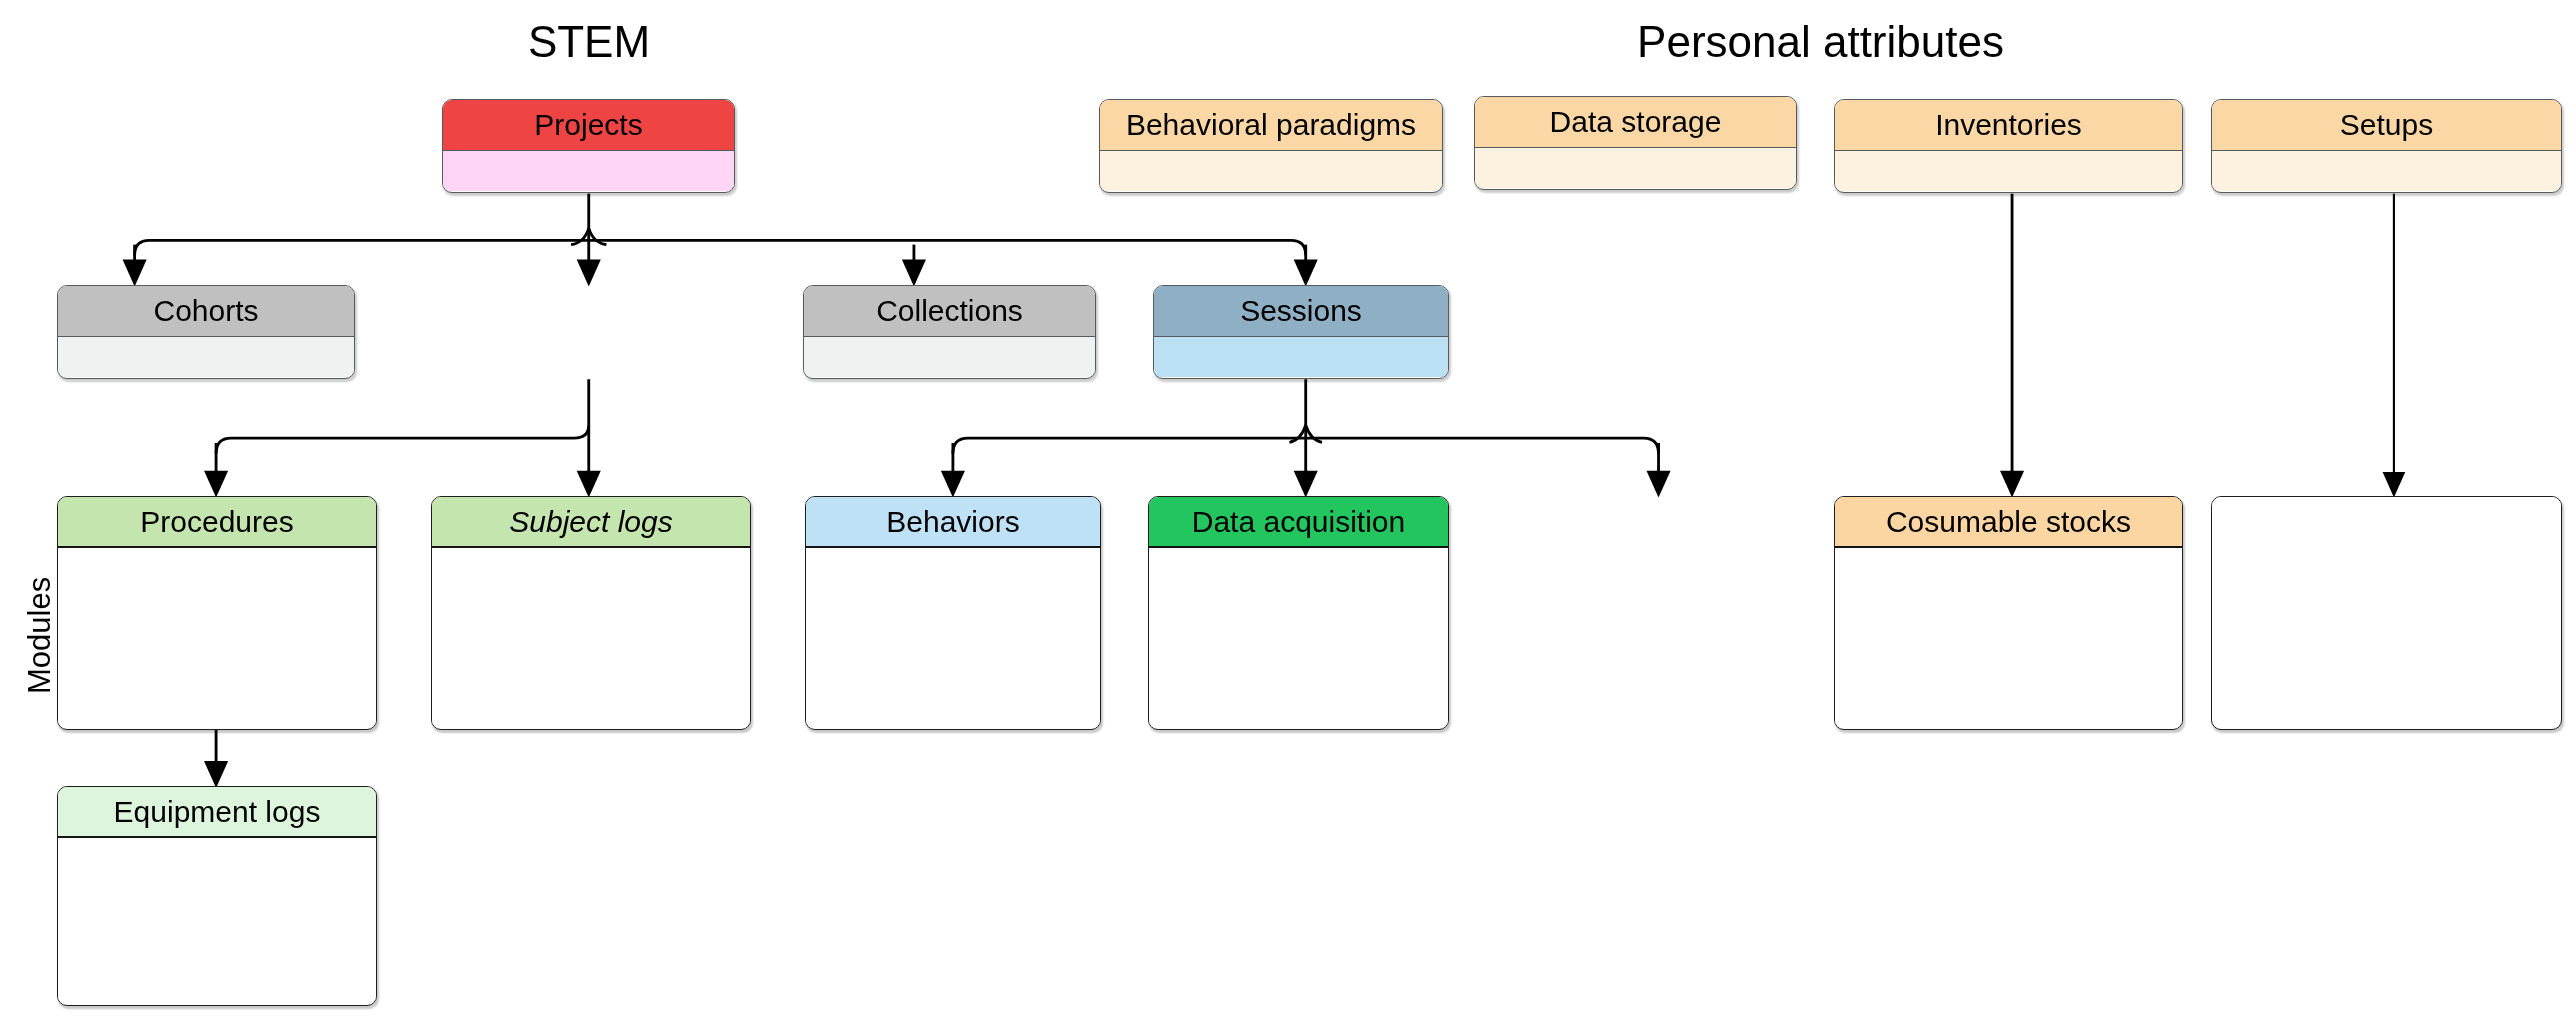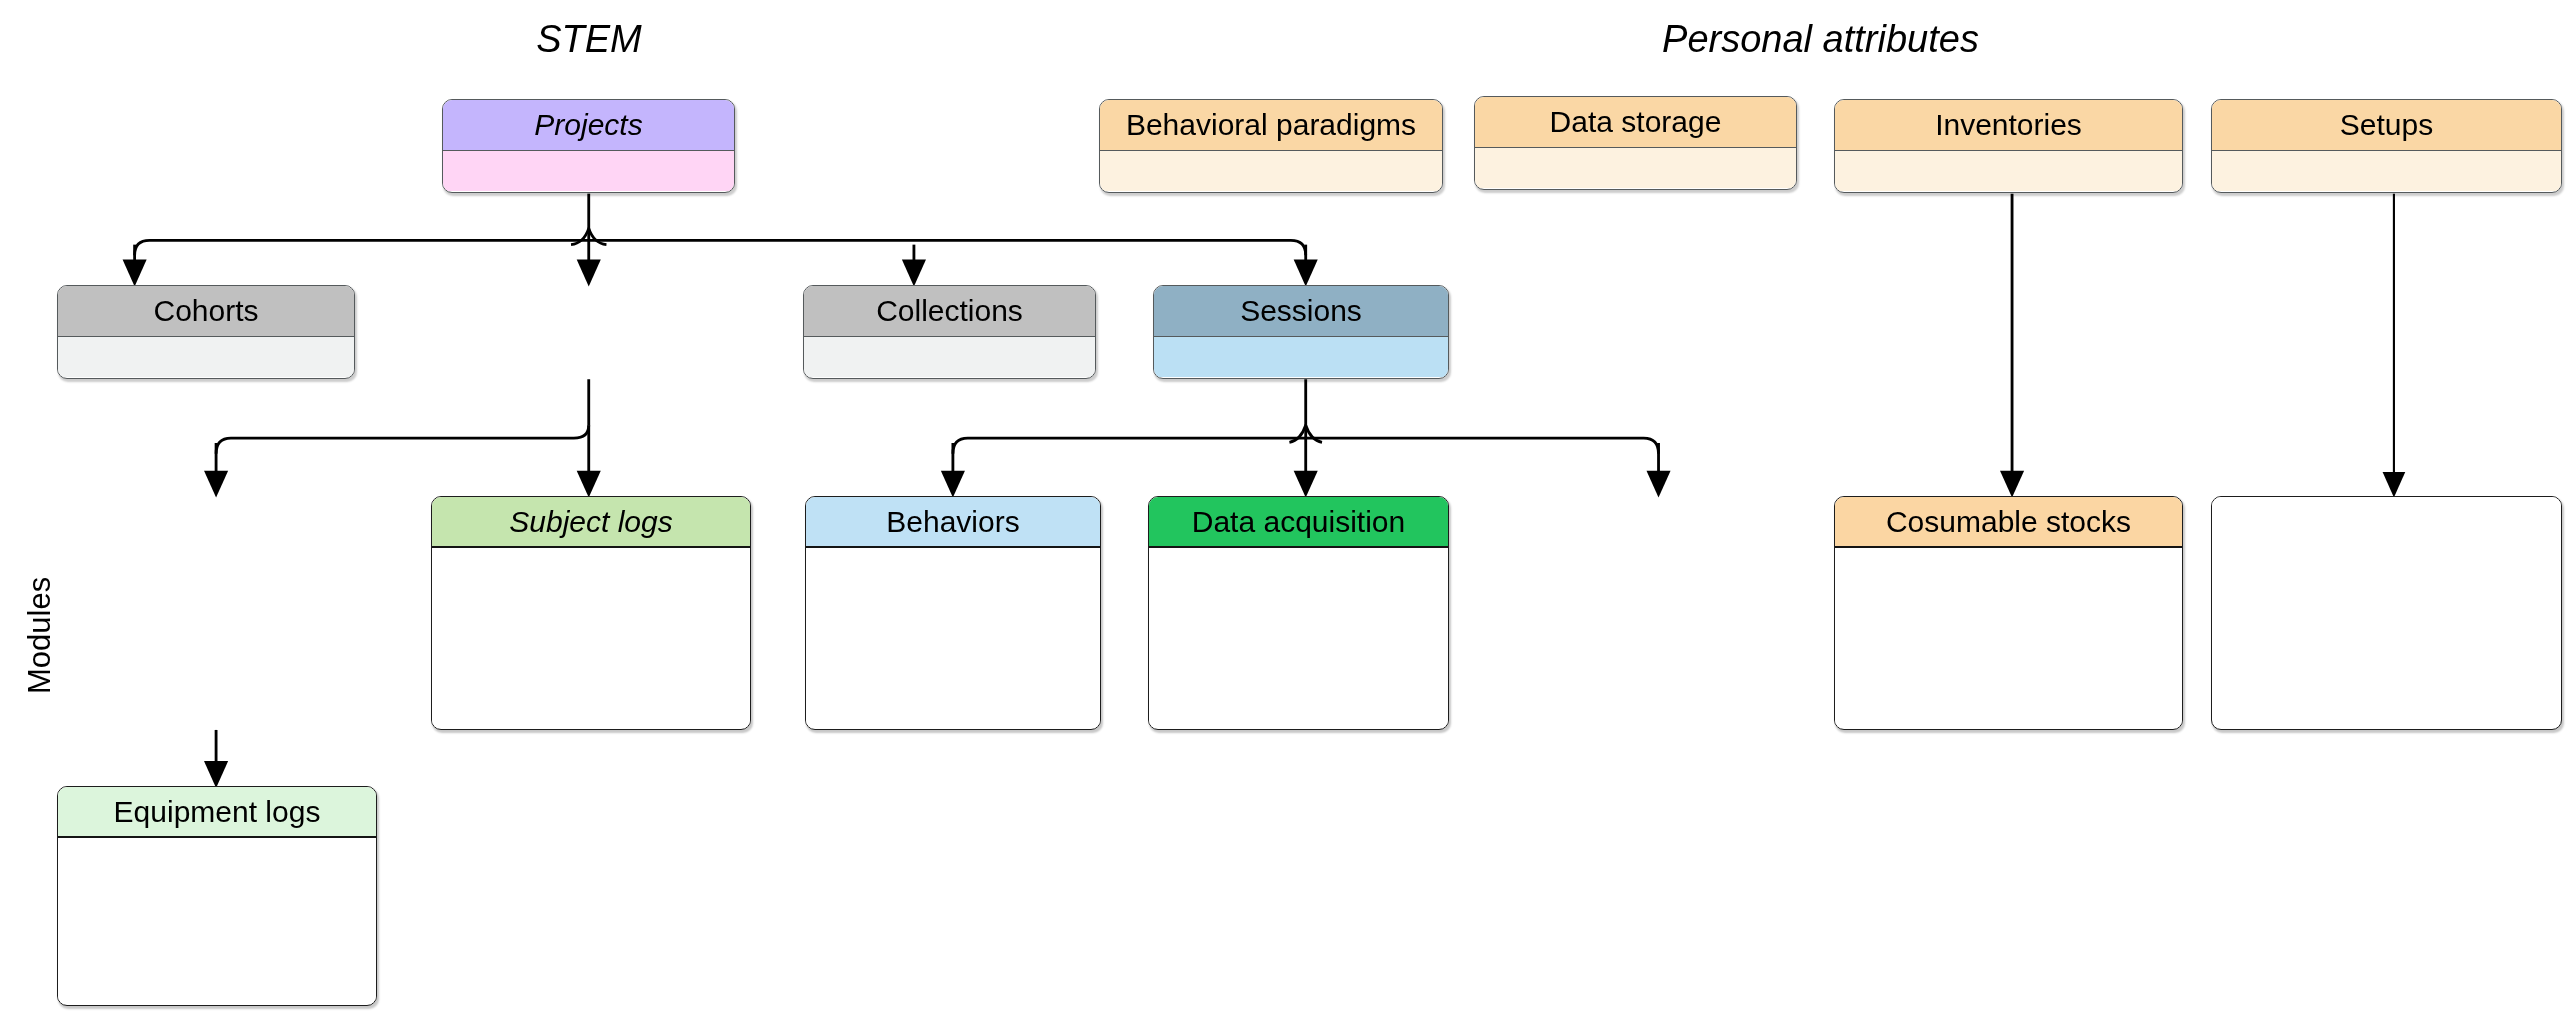--- a/index.html
+++ b/index.html
@@ -16,27 +16,26 @@
     position: relative;
     width: 2576px;
     height: 1027px;
     background: #ffffff;
     overflow: hidden;
   }
 
   
   .section-title {
     position: absolute;
-    font-size: 38px;
+    font-size: 44px;
     font-weight: 400;
     color: #000000;
     white-space: nowrap;
     text-align: center;
     line-height: 1;
-    font-style: italic;
   }
 
   
   .axis-label {
     position: absolute;
     font-size: 31px;
     color: #000000;
     white-space: nowrap;
     transform-origin: 0 0;
     transform: rotate(-90deg);
@@ -150,21 +149,21 @@
     <polygon points="305,1112 288,1074 322,1074"></polygon>
   </svg>
 
   <div class="section-title" style="left:412px; top:20px; width:354px;">STEM</div>
 
   <div class="section-title" style="left:1445px; top:20px; width:751px;">Personal attributes</div>
 
   <div class="axis-label" style="left:24px; top:694px;">Modules</div>
 
   <div class="node" style="left:442px; top:99px; width:293px; height:94px;">
-    <div class="hdr" style="height:51px; background:#c4b5fd;font-style:italic;">
+    <div class="hdr" style="height:51px; background:#ef4444;">
       <span>Projects</span>
     </div>
     <div class="bdy" style="height:40px; background:#ffd5f5;"></div>
   </div>
 
   <div class="node" style="left:1099px; top:99px; width:344px; height:94px;">
     <div class="hdr" style="height:51px; background:#fad7a5;">
       <span>Behavioral paradigms</span>
     </div>
     <div class="bdy" style="height:40px; background:#fdf2e0;"></div>
@@ -206,20 +205,26 @@
     <div class="bdy" style="height:40px; background:#f0f2f2;"></div>
   </div>
 
   <div class="node" style="left:1153px; top:285px; width:296px; height:94px;">
     <div class="hdr" style="height:51px; background:#8fb0c4;">
       <span>Sessions</span>
     </div>
     <div class="bdy" style="height:40px; background:#bbe0f4;"></div>
   </div>
 
+  <div class="node module" style="left:57px; top:496px; width:320px; height:234px;">
+    <div class="hdr" style="height:51px; background:#c5e5ae;">
+      <span>Procedures</span>
+    </div>
+    <div class="bdy" style="height:180px; background:#ffffff;"></div>
+  </div>
 
   <div class="node module" style="left:431px; top:496px; width:320px; height:234px;font-style:italic;">
     <div class="hdr" style="height:51px; background:#c5e5ae;">
       <span>Subject logs</span>
     </div>
     <div class="bdy" style="height:180px; background:#ffffff;"></div>
   </div>
 
   <div class="node module" style="left:805px; top:496px; width:296px; height:234px;">
     <div class="hdr" style="height:51px; background:#bfe1f5;">

